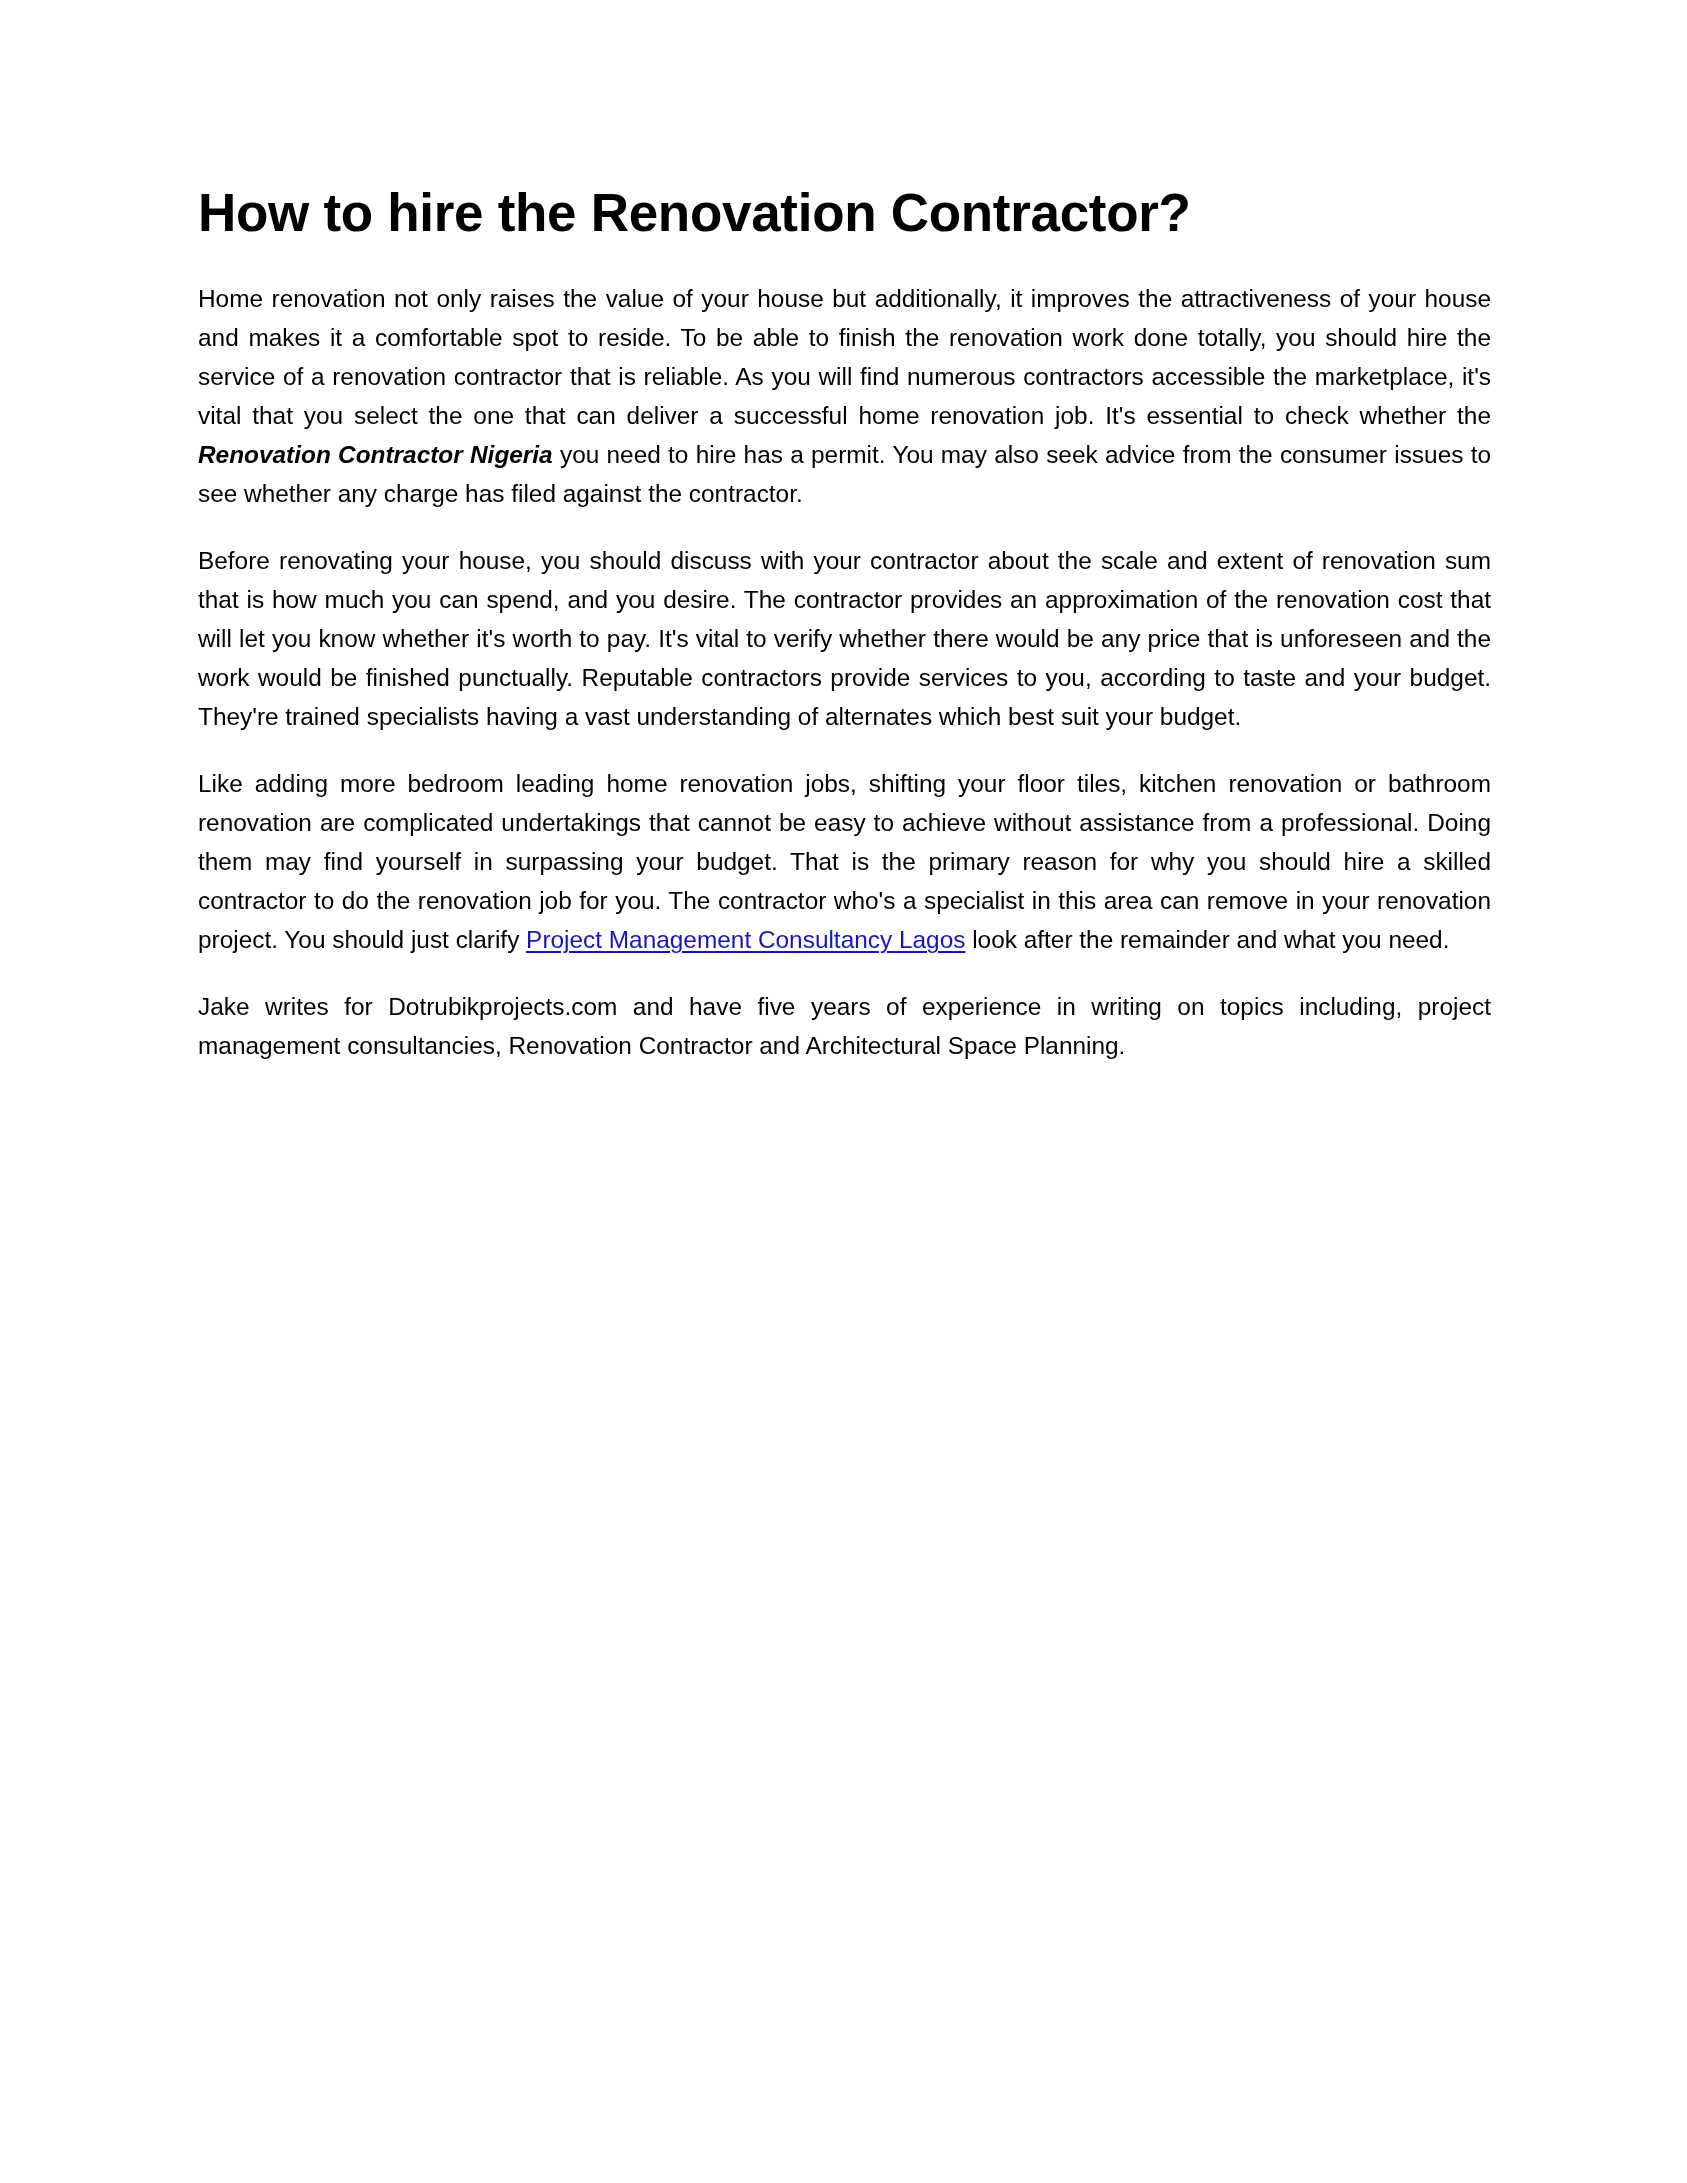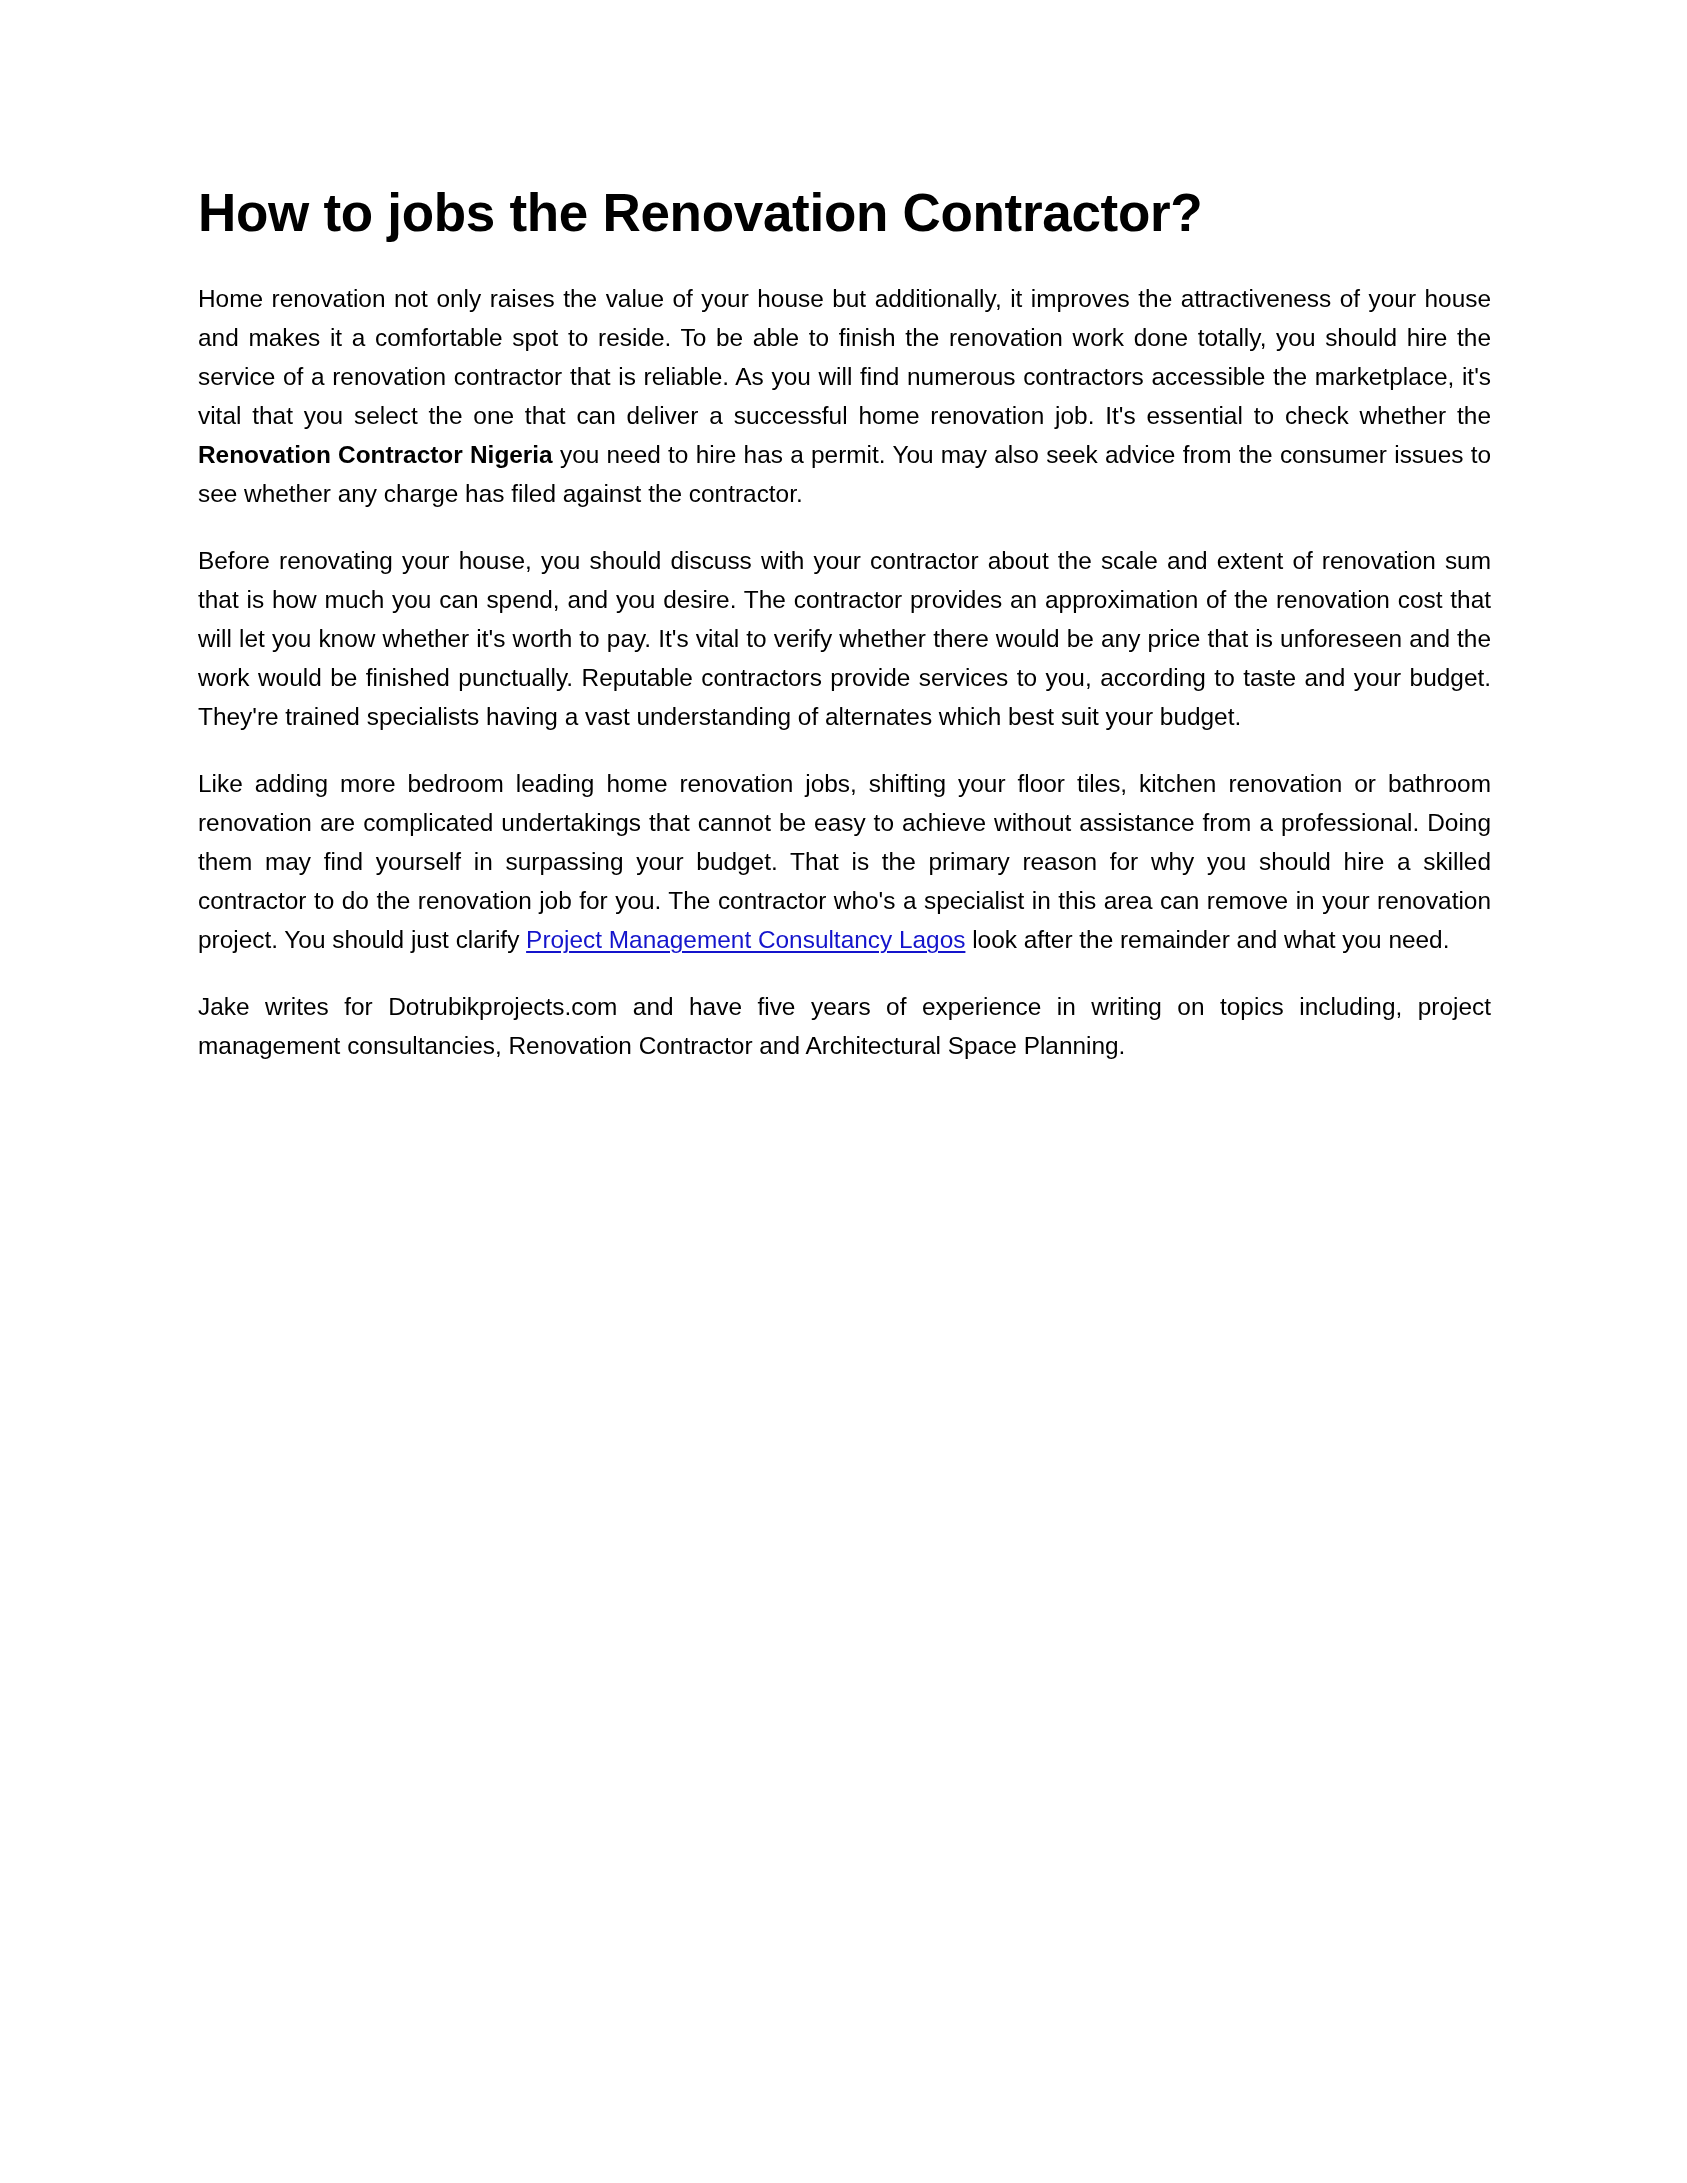--- a/index.html
+++ b/index.html
@@ -45,20 +45,21 @@
     text-justify: inter-word;
     margin: 0 0 28px 0;
     color: #000000;
     hyphens: none;
   }
   p.para:last-child {
     margin-bottom: 0;
   }
   .bold {
     font-weight: 700;
+    font-style: italic;
   }
   a.doclink {
     color: #1414CC;
     font-weight: 400;
     text-decoration: underline;
     text-decoration-thickness: 2px;
     text-underline-offset: 3.3px;
   }
   p.bio-heading {
     font-family: "Liberation Sans", sans-serif;
@@ -74,21 +75,21 @@
     text-decoration-thickness: 2px;
     text-underline-offset: 3.3px;
   }
 </style>
 </head>
 <body>
 
 <div class="page">
   <div class="content">
 
-    <h1 class="doc-title">How to jobs the Renovation Contractor?</h1>
+    <h1 class="doc-title">How to hire the Renovation Contractor?</h1>
 
     <p class="para">
       <span>Home renovation not only raises the value of your house but additionally, it improves the attractiveness of your house and makes it a comfortable spot to reside. To be able to finish the renovation work done totally, you should hire the service of a renovation contractor that is reliable. As you will find numerous contractors accessible the marketplace, it's vital that you select the one that can deliver a successful home renovation job. It's essential to check whether the </span><span class="bold">Renovation Contractor Nigeria</span><span> you need to hire has a permit. You may also seek advice from the consumer issues to see whether any charge has filed against the contractor.</span>
     </p>
 
     <p class="para">
       <span>Before renovating your house, you should discuss with your contractor about the scale and extent of renovation sum that is how much you can spend, and you desire. The contractor provides an approximation of the renovation cost that will let you know whether it's worth to pay. It's vital to verify whether there would be any price that is unforeseen and the work would be finished punctually. Reputable contractors provide services to you, according to taste and your budget. They're trained specialists having a vast understanding of alternates which best suit your budget.</span>
     </p>
 
     <p class="para">

